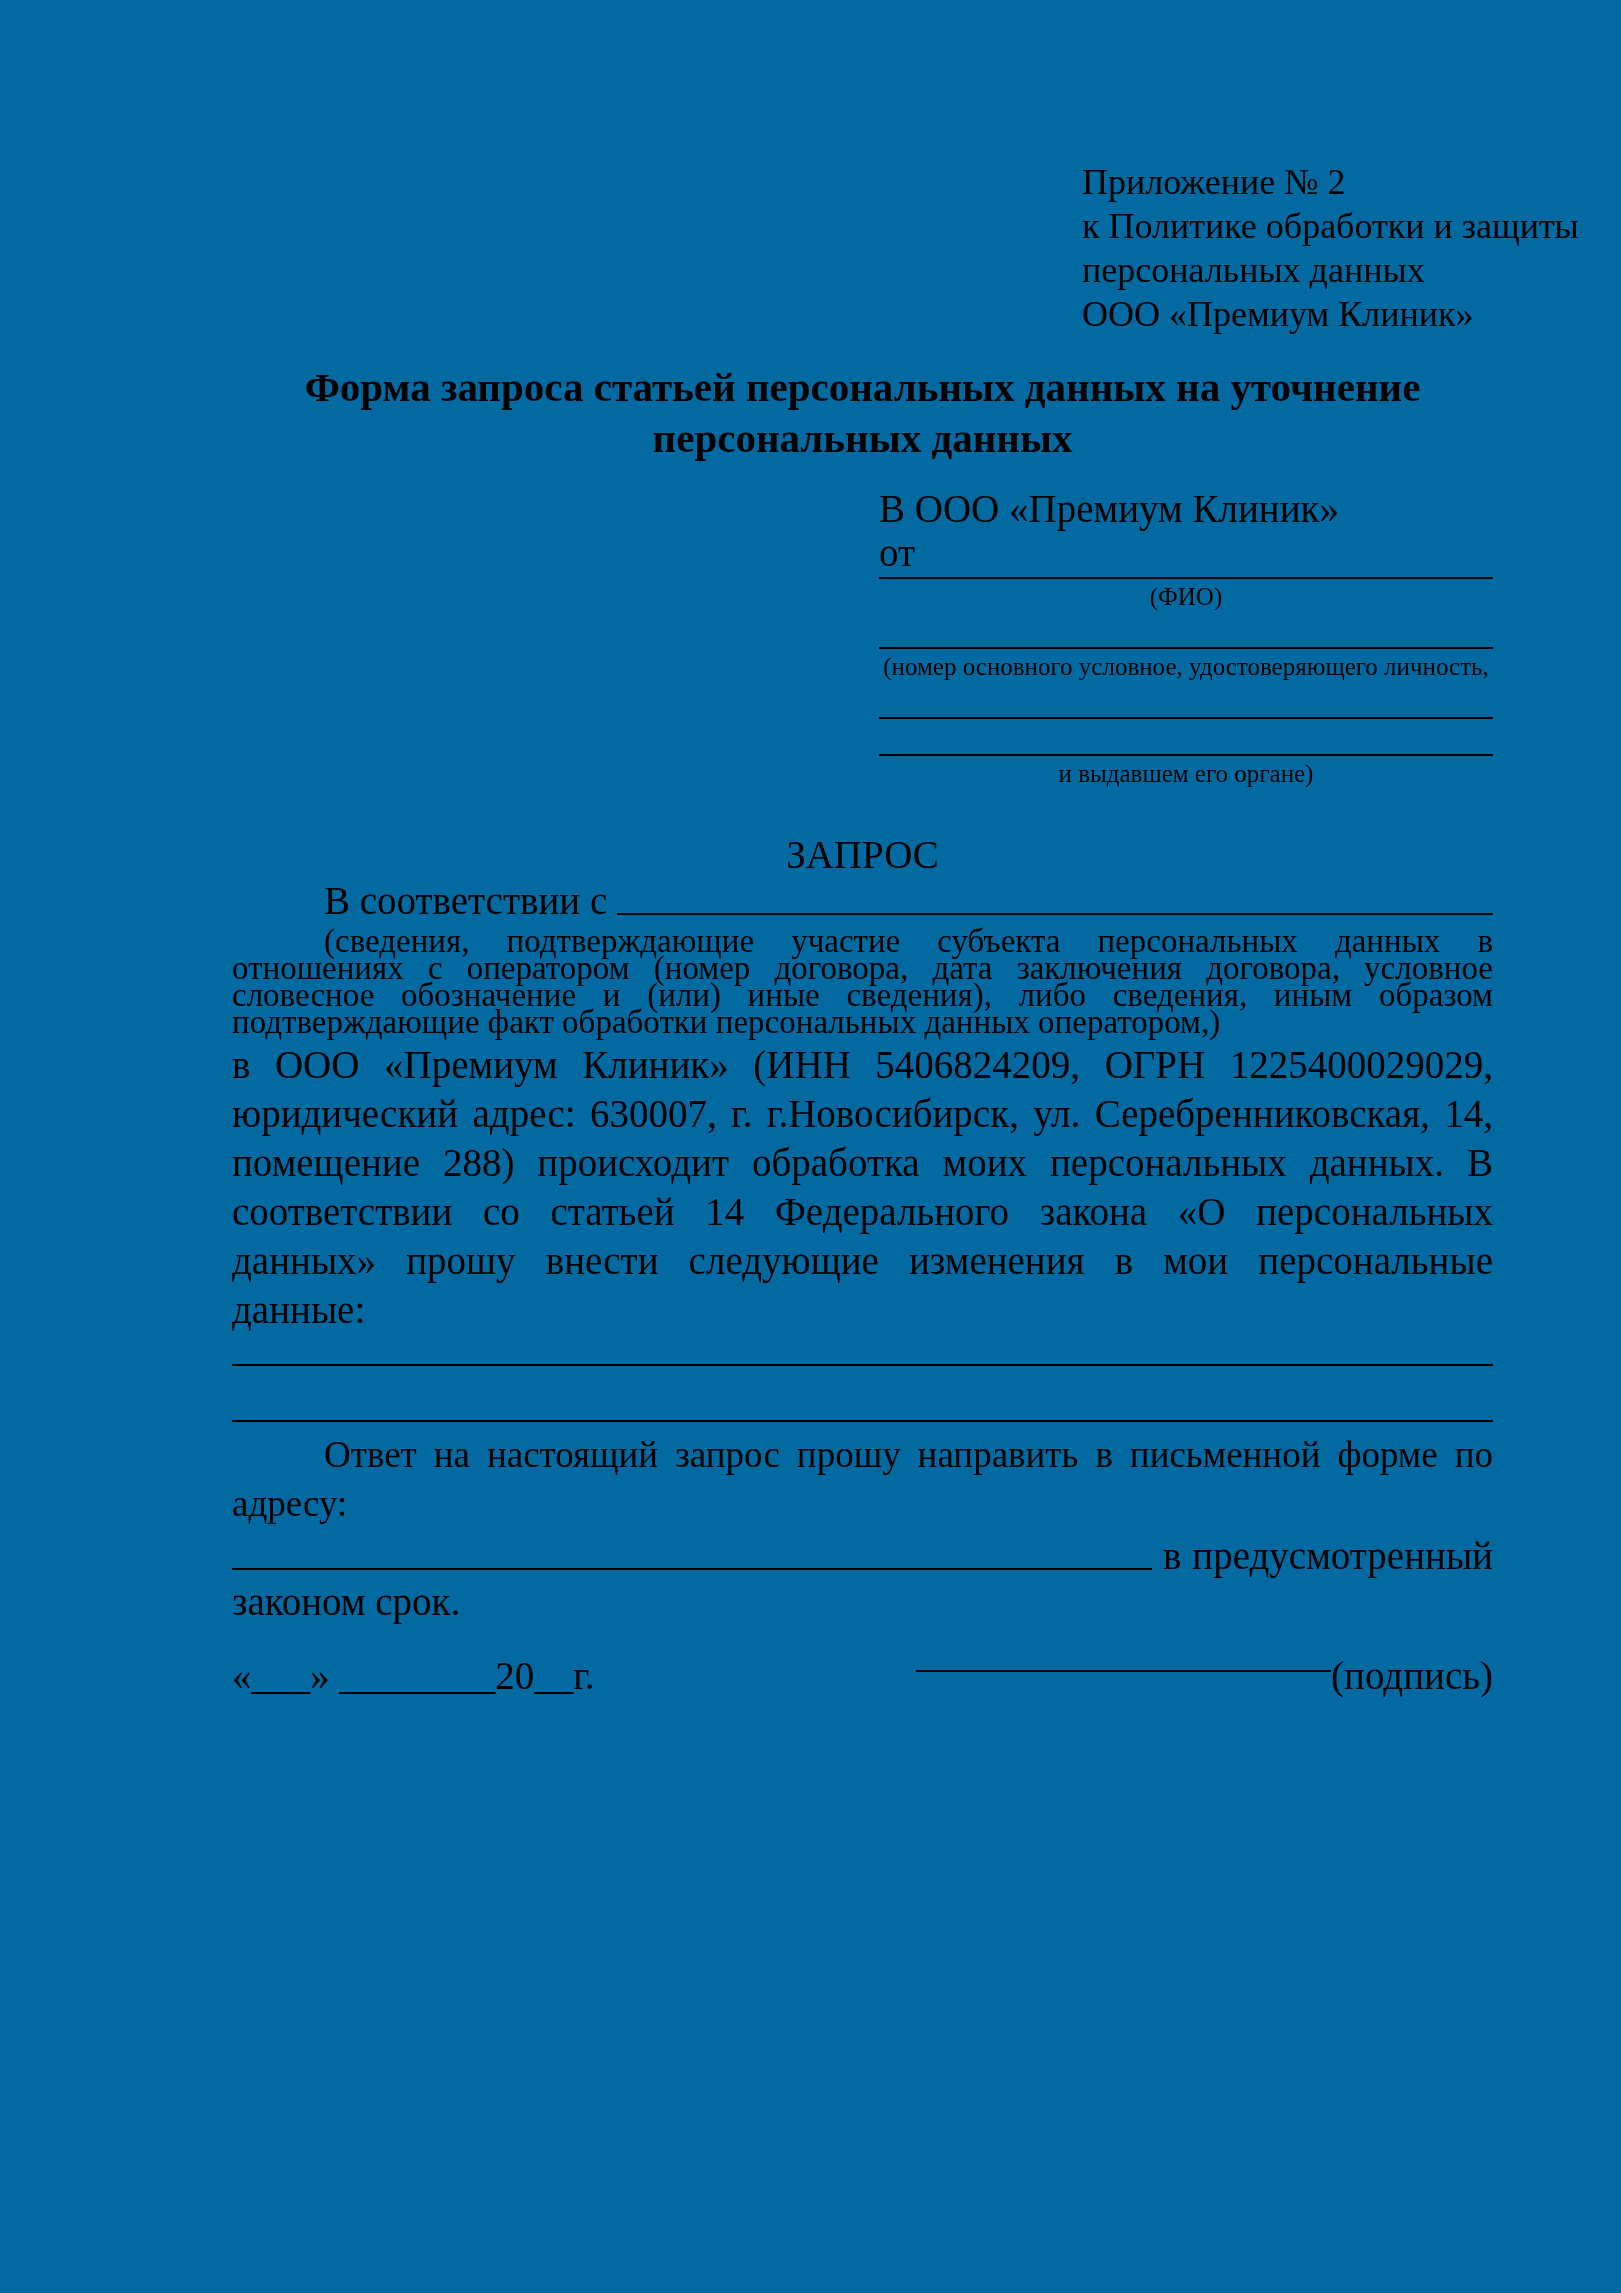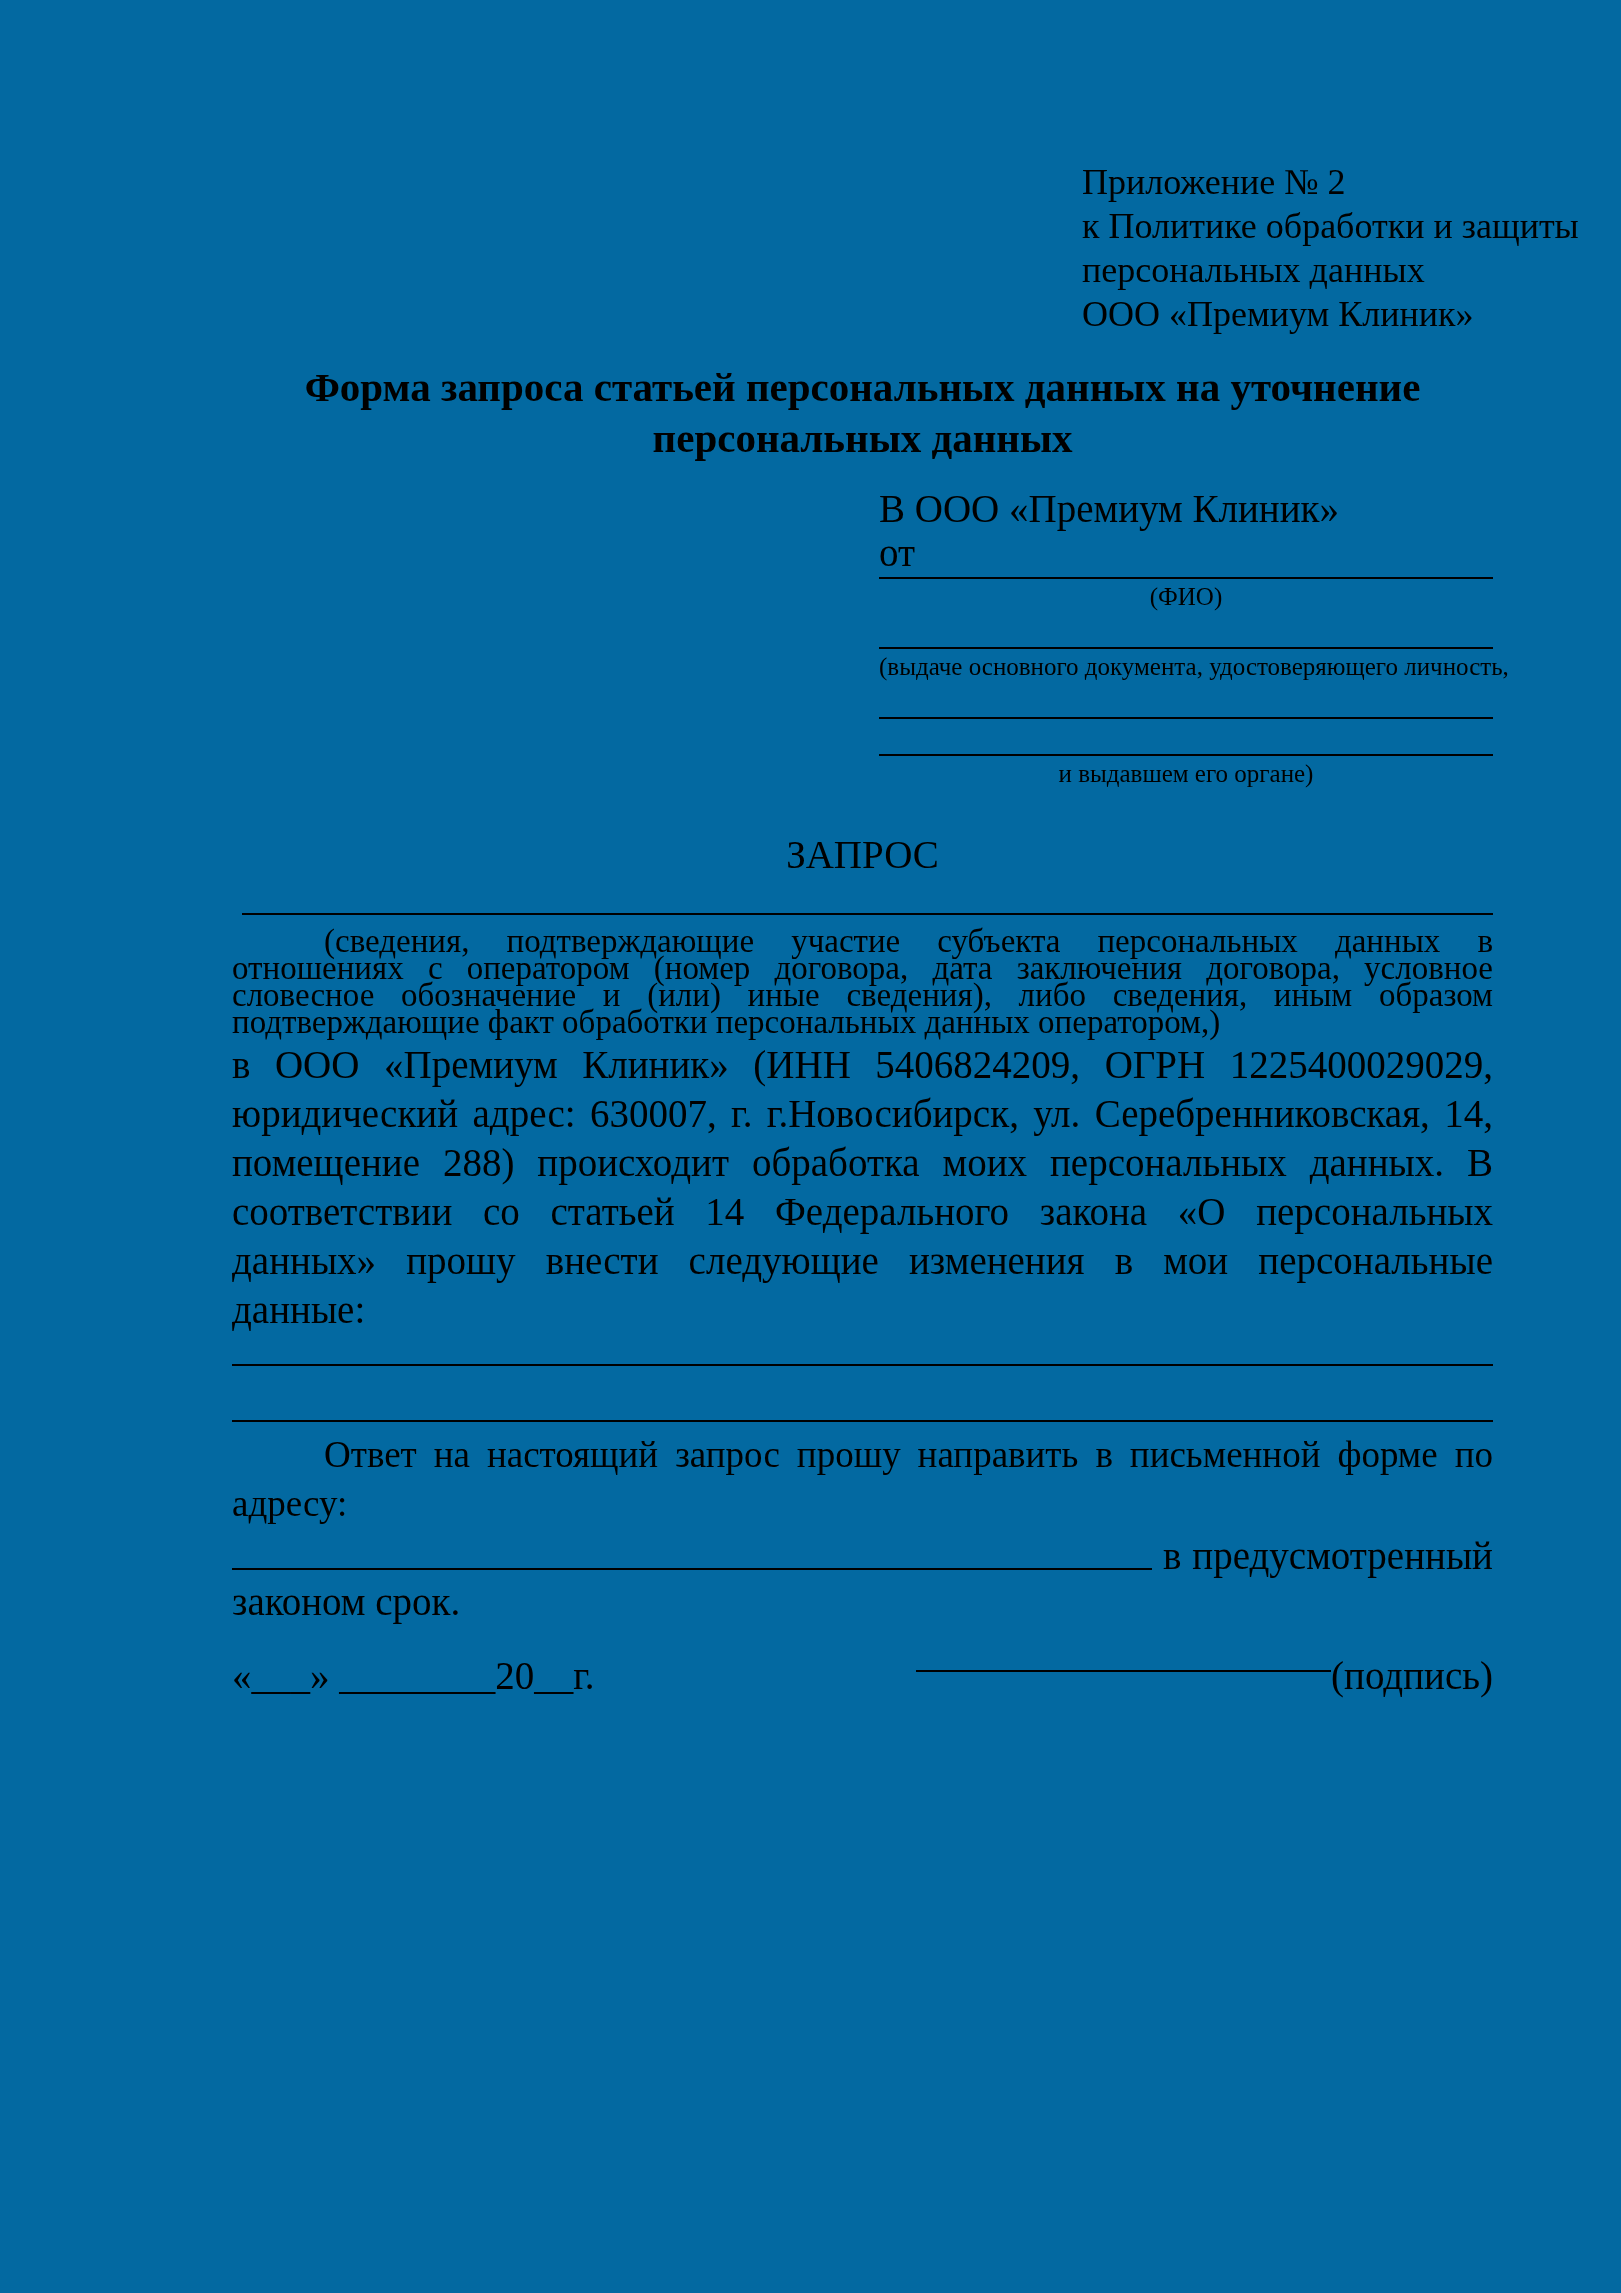--- a/index.html
+++ b/index.html
@@ -173,31 +173,32 @@
     <div class="doc-title">Форма запроса статьей персональных данных на уточнение персональных данных</div>
 
     <div class="recipient">
       <div>В ООО «Премиум Клиник»</div>
       <div>от</div>
 
       <div class="u-line first"></div>
       <div class="u-caption">(ФИО)</div>
 
       <div class="u-line"></div>
-      <div class="u-caption">(выдаче основного документа, удостоверяющего личность,</div>
+      <div class="u-caption">(номер основного условное, удостоверяющего личность,</div>
 
       <div class="u-line"></div>
 
       <div class="u-line"></div>
       <div class="u-caption">и выдавшем его органе)</div>
     </div>
 
     <div class="request-heading">ЗАПРОС</div>
 
     <div class="intro">
+      <span class="intro-prefix">В соответствии с</span>
       <span class="fill-line"></span>
     </div>
 
     <div class="legal-caption">(сведения, подтверждающие участие субъекта персональных данных в отношениях с оператором (номер договора, дата заключения договора, условное словесное обозначение и (или) иные сведения), либо сведения, иным образом подтверждающие факт обработки персональных данных оператором,)</div>
 
     <div class="body-par">в ООО «Премиум Клиник» (ИНН 5406824209, ОГРН 1225400029029, юридический адрес: 630007, г. г.Новосибирск, ул. Серебренниковская, 14, помещение 288) происходит обработка моих персональных данных. В соответствии со статьей 14 Федерального закона «О персональных данных» прошу внести следующие изменения в мои персональные данные:</div>
 
     <div class="blank-line one"></div>
     <div class="blank-line two"></div>
 

